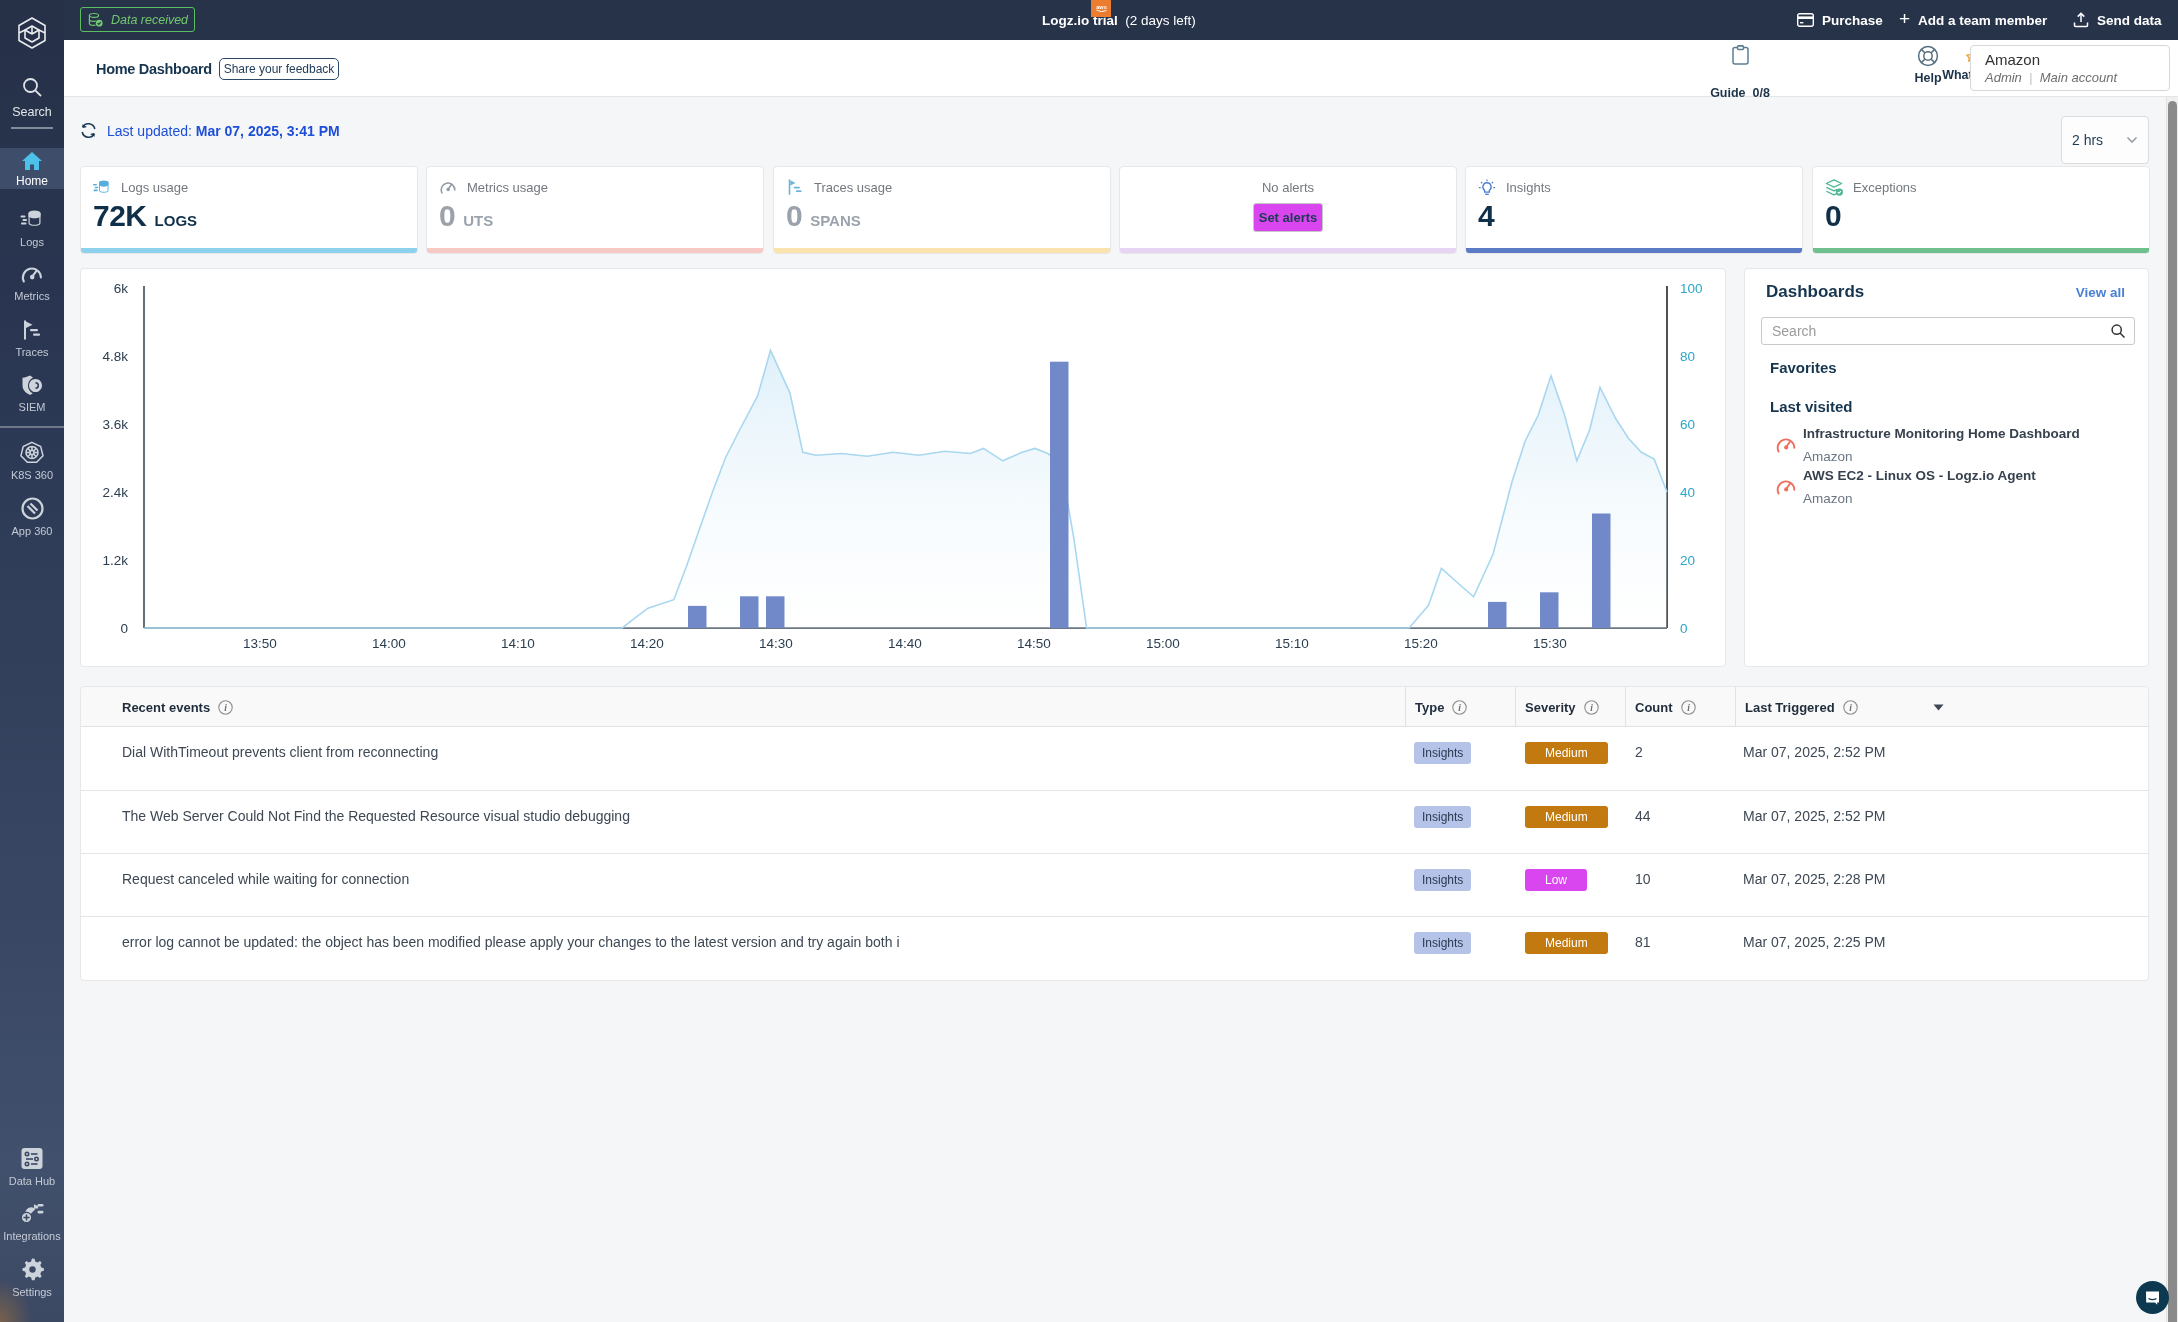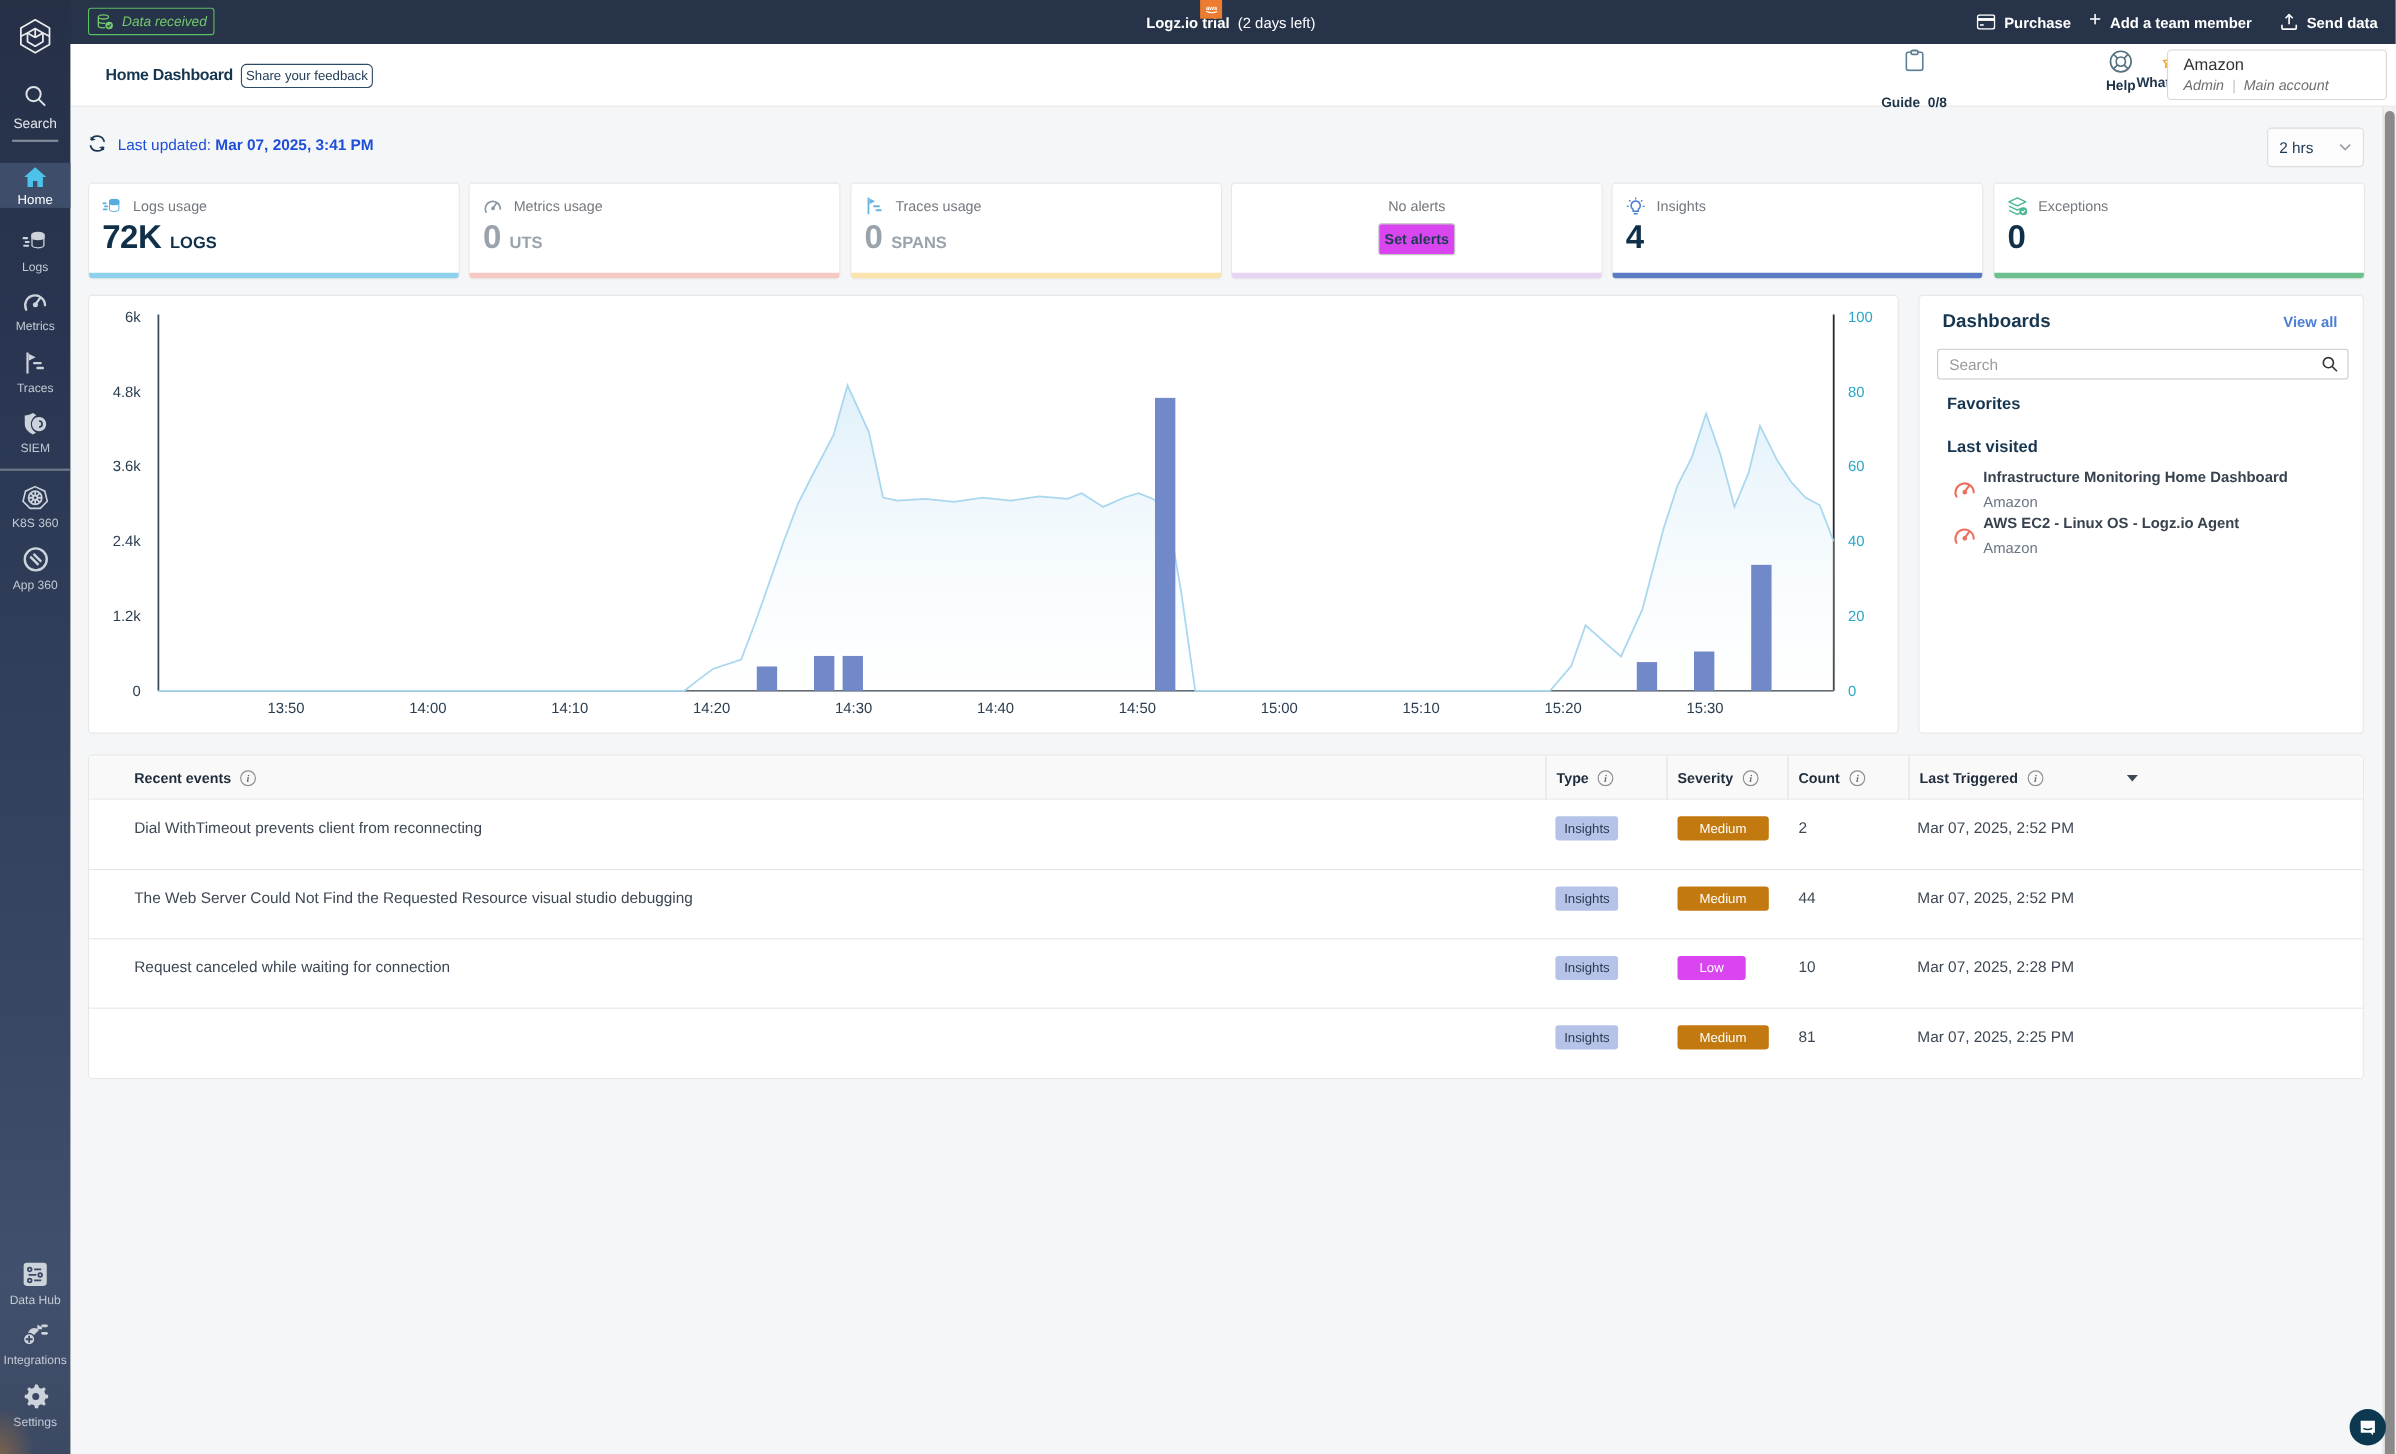--- a/index.html
+++ b/index.html
@@ -22,21 +22,21 @@
   
   #whead { position:absolute; left:64px; top:40px; width:2114px; height:57px; background:#fff; border-bottom:1px solid #e5e5e5; }
   #hdtitle { position:absolute; left:96px; top:61px; font-size:14.5px; font-weight:bold; color:#16354f; letter-spacing:-0.3px; }
   #feedback { position:absolute; left:219px; top:58px; width:120px; height:22px; border:1px solid #2c4a66; border-radius:5px; color:#223e58; font-size:12px; display:flex; align-items:center; justify-content:center; background:#fff; }
   .hicon { position:absolute; top:45px; text-align:center; color:#1d3349; font-size:12.5px; font-weight:bold; }
   #acctbox { position:absolute; left:1970px; top:45px; width:200px; height:46px; border:1px solid #d7d7d7; border-radius:4px; background:#fff; padding:5px 0 0 14px; }
   #acctbox .nm { font-size:15px; color:#333; }
   #acctbox .rl { font-size:13px; color:#6e6e6e; font-style:italic; margin-top:2px; }
   
   #lastupd { position:absolute; left:80px; top:122px; display:flex; align-items:center; gap:10px; font-size:14px; color:#1d4ed8; }
-  #timesel { position:absolute; left:2061px; top:116px; width:88px; height:36px; background:#fdfdfd; border:1px solid #dcdcdc; border-radius:4px; display:flex; align-items:center; padding:0 10px; font-size:14px; color:#1c3a54; justify-content:space-between; }
+  #timesel { position:absolute; left:2061px; top:116px; width:88px; height:48px; background:#fdfdfd; border:1px solid #dcdcdc; border-radius:4px; display:flex; align-items:center; padding:0 10px; font-size:14px; color:#1c3a54; justify-content:space-between; }
   
   .card { position:absolute; background:#fff; border:1px solid #e7e7e7; border-radius:4px; }
   .stat { top:166px; width:338px; height:88px; }
   .stat .strip { position:absolute; left:0; bottom:0; width:100%; height:5px; border-radius:0 0 3px 3px; }
   .stat .ttl { position:absolute; left:40px; top:13px; font-size:13px; color:#72787e; }
   .stat .icon { position:absolute; left:12px; top:12px; width:18px; height:18px; }
   .bignum { position:absolute; left:12px; top:32px; font-size:30px; font-weight:bold; color:#10304a; letter-spacing:-.5px; }
   .bigunit { font-size:15px; letter-spacing:0; margin-left:8px; }
   .grey { color:#9aa3ac !important; }
   
@@ -429,20 +429,21 @@
   <div class="dte">Mar 07, 2025, 2:52 PM</div>
 </div>
 <div class="row" style="top:167px; height:63px;">
   <div class="rtxt">Request canceled while waiting for connection</div>
   <div class="tag">Insights</div>
   <div class="pill" style="background:#d946ef;">Low</div>
   <div class="cnt">10</div>
   <div class="dte">Mar 07, 2025, 2:28 PM</div>
 </div>
 <div class="row" style="top:230px; height:64px; border-bottom:none;">
+  <div class="rtxt">error log cannot be updated: the object has been modified please apply your changes to the latest version and try again both i</div>
   <div class="tag">Insights</div>
   <div class="pill" style="background:#c2790f;">Medium</div>
   <div class="cnt">81</div>
   <div class="dte">Mar 07, 2025, 2:25 PM</div>
 </div>
   </div>
 <div id="sbtrack"></div>
 <div id="sbthumb"></div>
 <div id="chatbtn">
     <svg width="17" height="17" viewBox="0 0 17 17">

